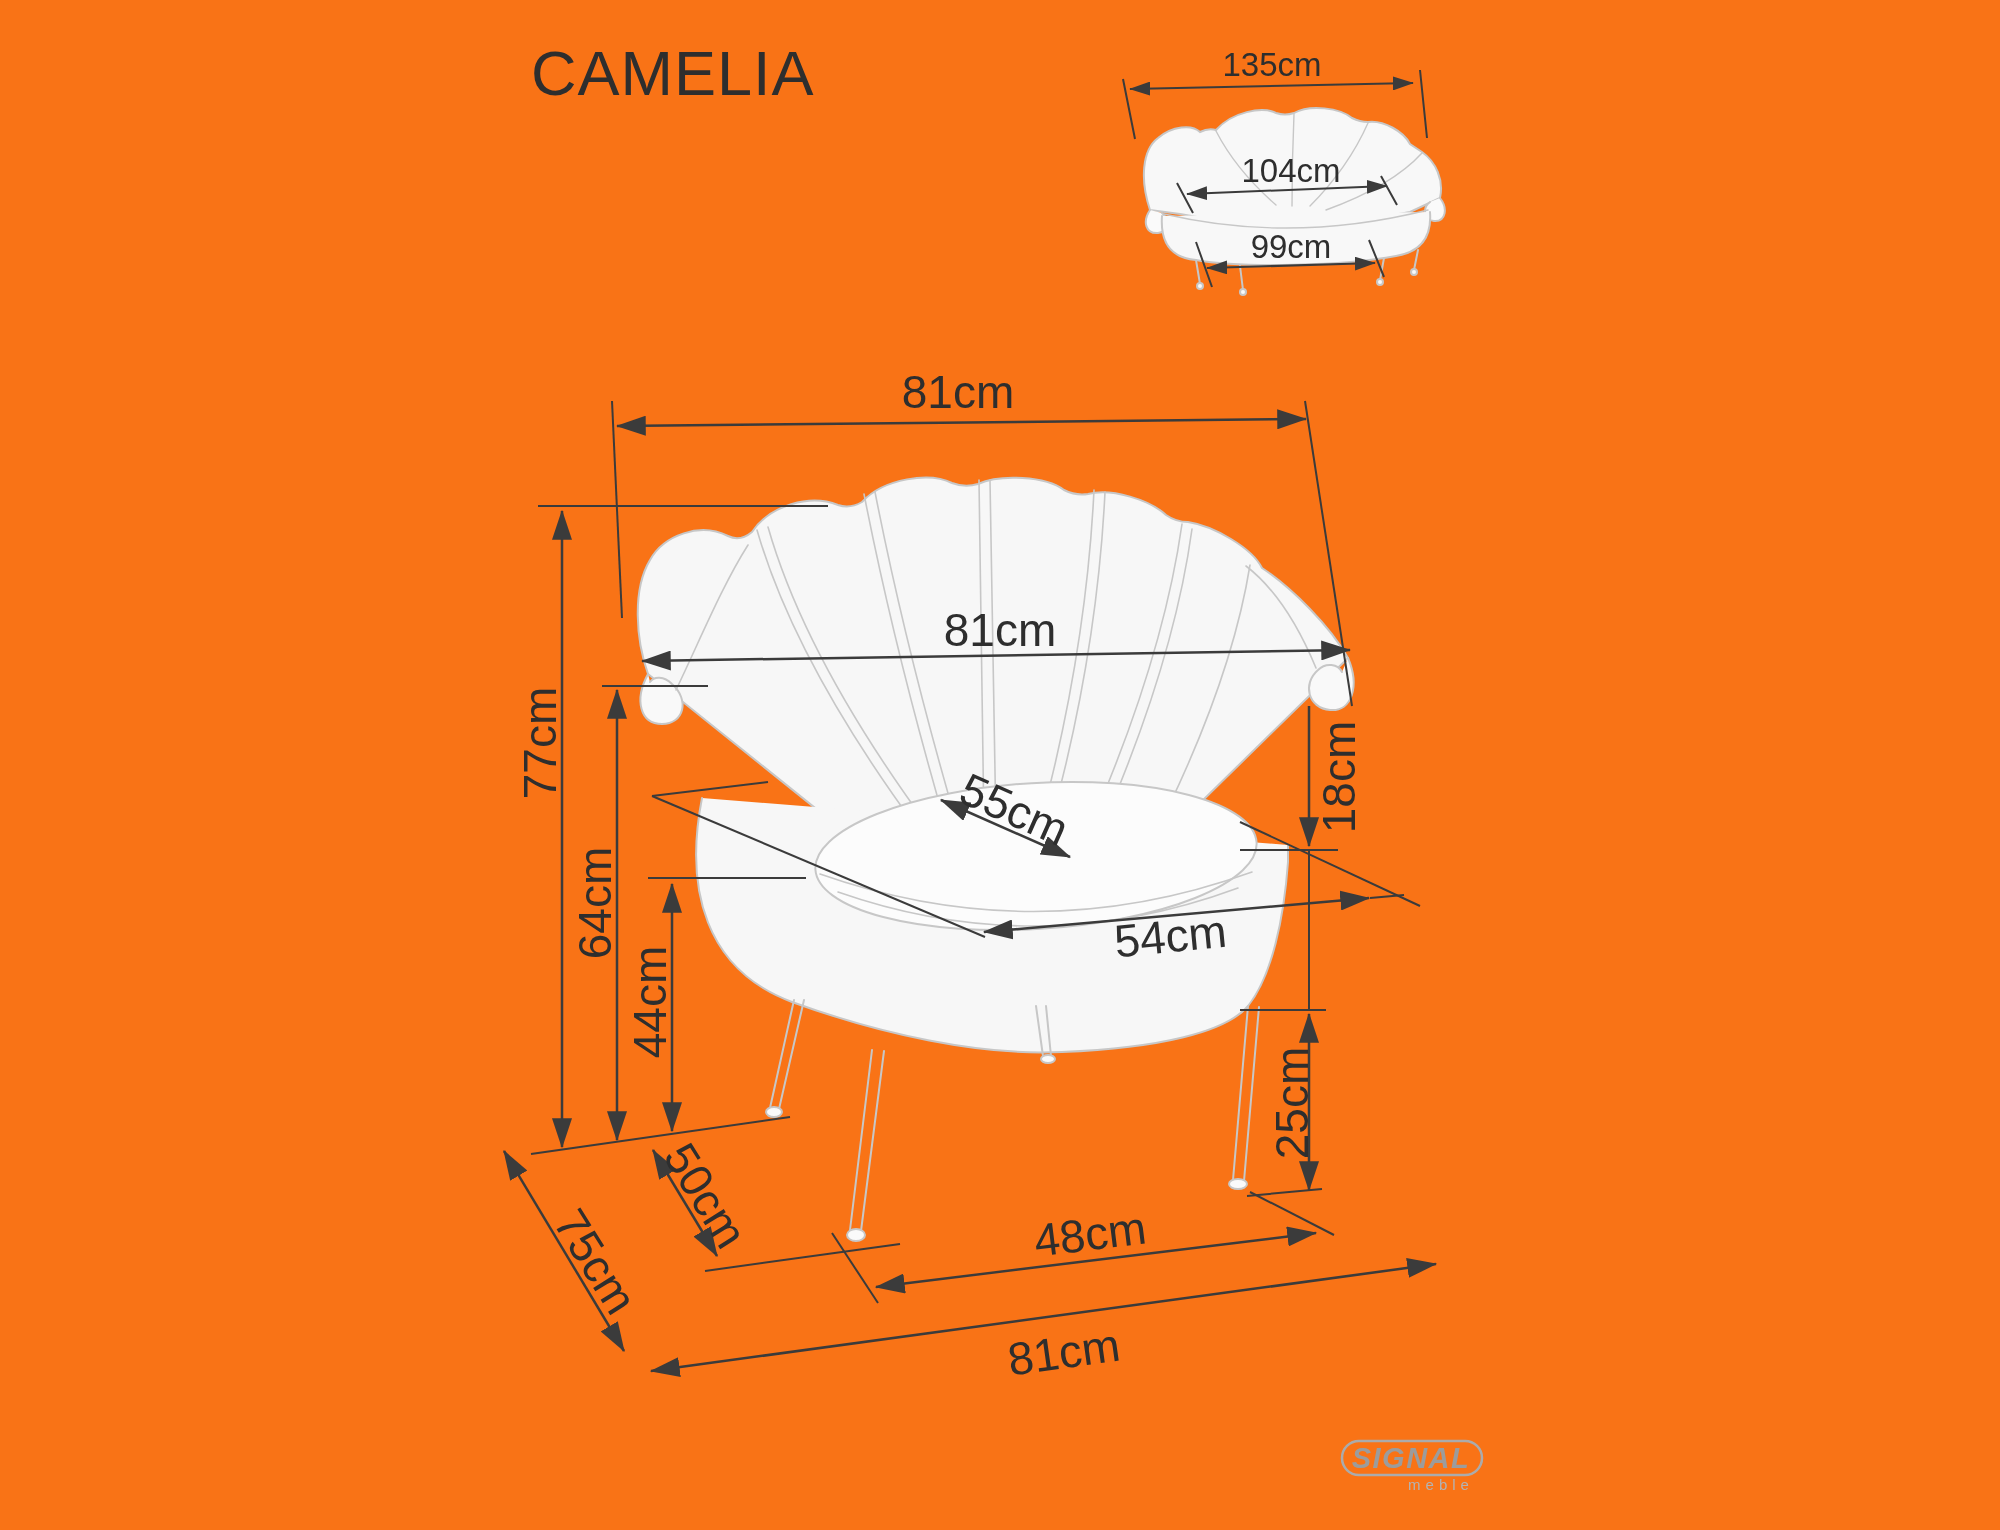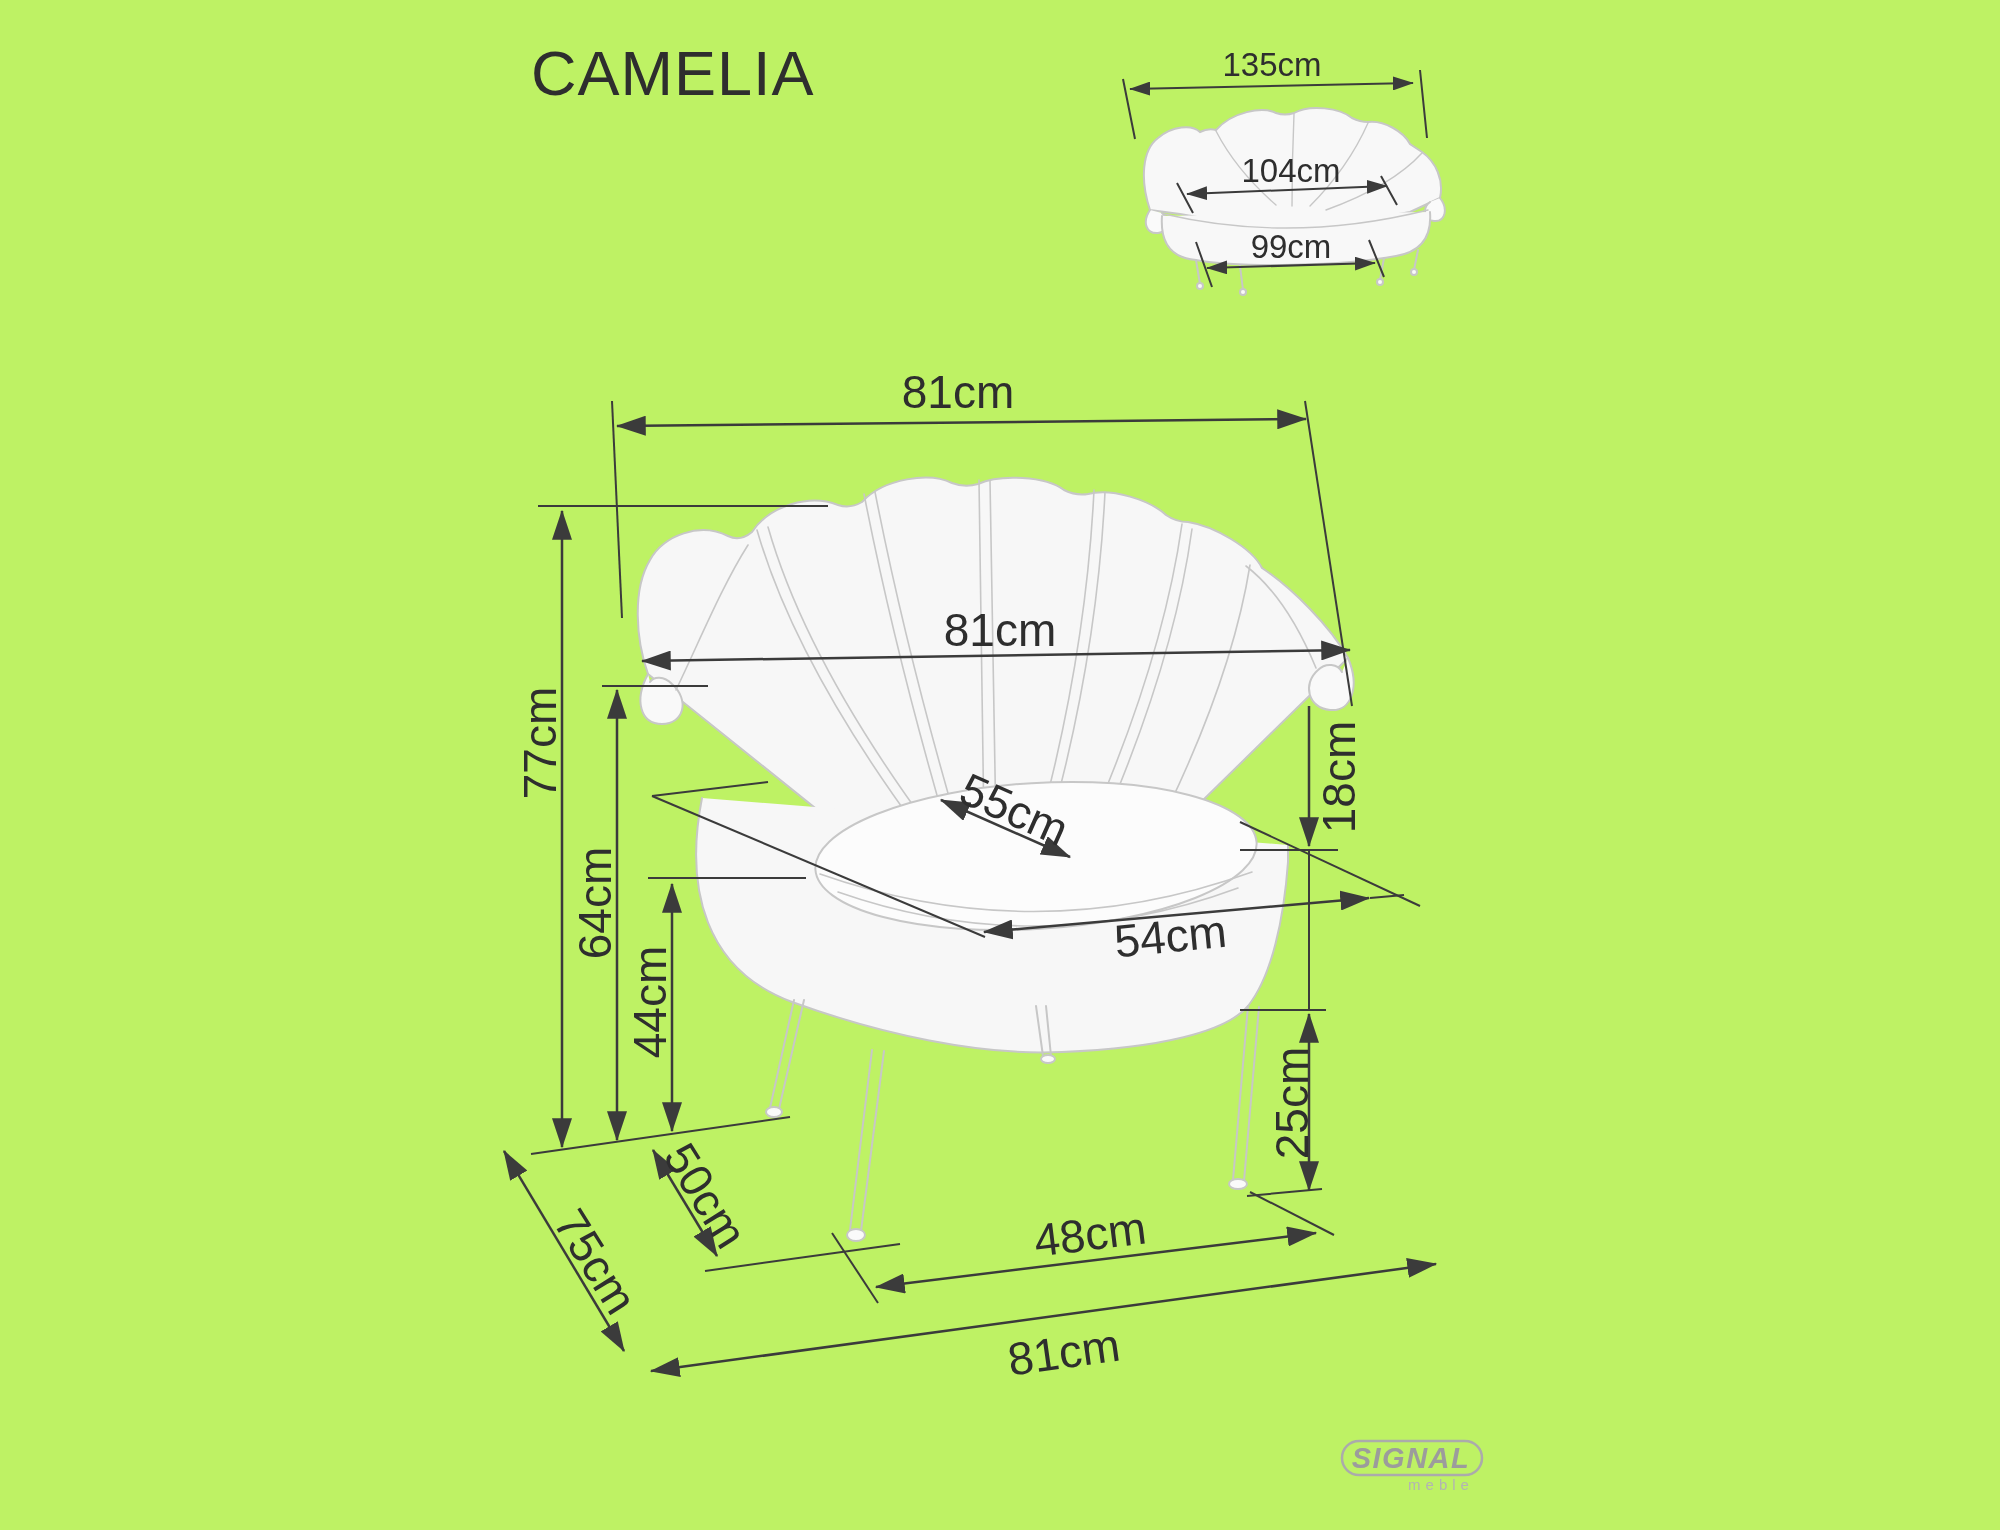--- a/index.html
+++ b/index.html
@@ -1,16 +1,16 @@
 <!DOCTYPE html>
 <html><head>
 <meta charset="utf-8">
 <style>
   html,body{margin:0;padding:0;background:#fff;}
-  .stage{position:relative;width:2000px;height:1530px;background:#bef264;overflow:hidden;
+  .stage{position:relative;width:2000px;height:1530px;background:#f97316;overflow:hidden;
          font-family:"Liberation Sans", sans-serif;}
   svg{position:absolute;left:0;top:0;}
   text{font-family:"Liberation Sans", sans-serif;}
   .dim-label{font-size:46px;}
   .thumb-label{font-size:33px;}
   .title-text{font-size:63px;letter-spacing:1px;}
   .logo-text{font-size:29px;font-weight:bold;font-style:italic;letter-spacing:1.5px;}
   .logo-sub{font-size:15px;letter-spacing:5px;}
 </style>
 </head>

